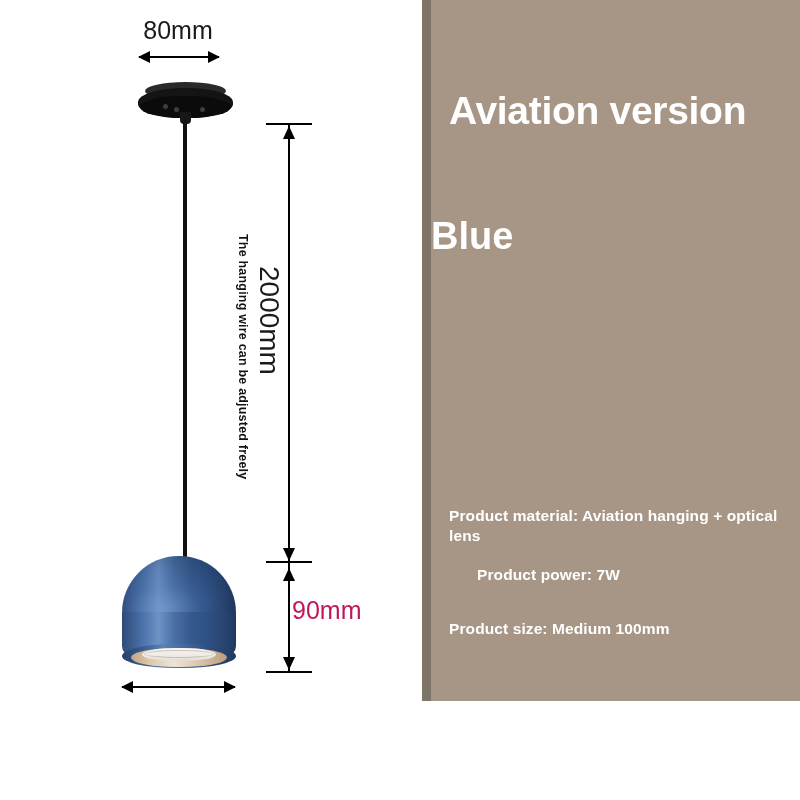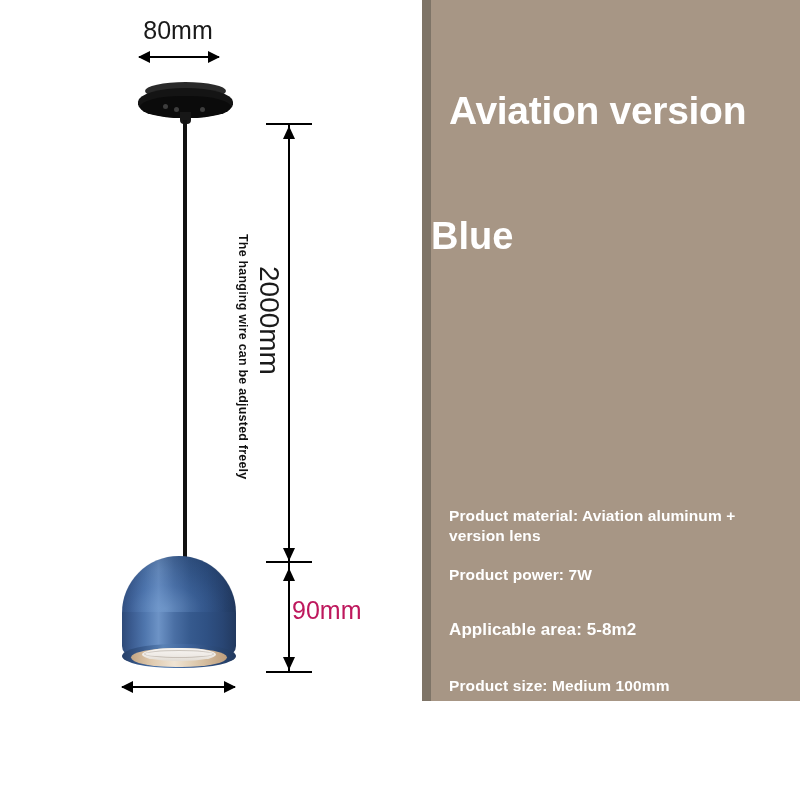--- a/index.html
+++ b/index.html
@@ -328,21 +328,21 @@
     width: 336px;
   }
   .spec-item {
     color: #ffffff;
     font-size: 15.5px;
     font-weight: bold;
     line-height: 1.32;
     letter-spacing: 0.1px;
   }
   #spec-0 { margin-bottom: 18px; }
-  #spec-1 { margin-bottom: 34px; }
+  #spec-1 { margin-bottom: 34px; margin-left: 28px; }
   #spec-2 { margin-bottom: 34px; font-size: 17px; }
   #spec-3 { margin-bottom: 0; }
 </style>
 </head>
 <body>
 
 <div id="page">
 
   <div id="diagram">
 
@@ -385,20 +385,19 @@
 
     <div class="arrow-h" id="arrow-100"></div>
     <div class="dim-label-bottom">100mm</div>
   </div>
 
   <div id="info-panel">
     <div id="panel-edge"></div>
     <div id="panel-heading">Aviation version</div>
     <div id="panel-subheading">Blue</div>
     <div id="spec-list">
-      <div class="spec-item" id="spec-0">Product material: Aviation aluminum + version lens</div>
+      <div class="spec-item" id="spec-0">Product material: Aviation hanging + optical lens</div>
       <div class="spec-item" id="spec-1">Product power: 7W</div>
-      <div class="spec-item" id="spec-2">Applicable area: 5-8m2</div>
       <div class="spec-item" id="spec-3">Product size: Medium 100mm</div>
     </div>
   </div>
 
 </div>
 
 </body></html>

